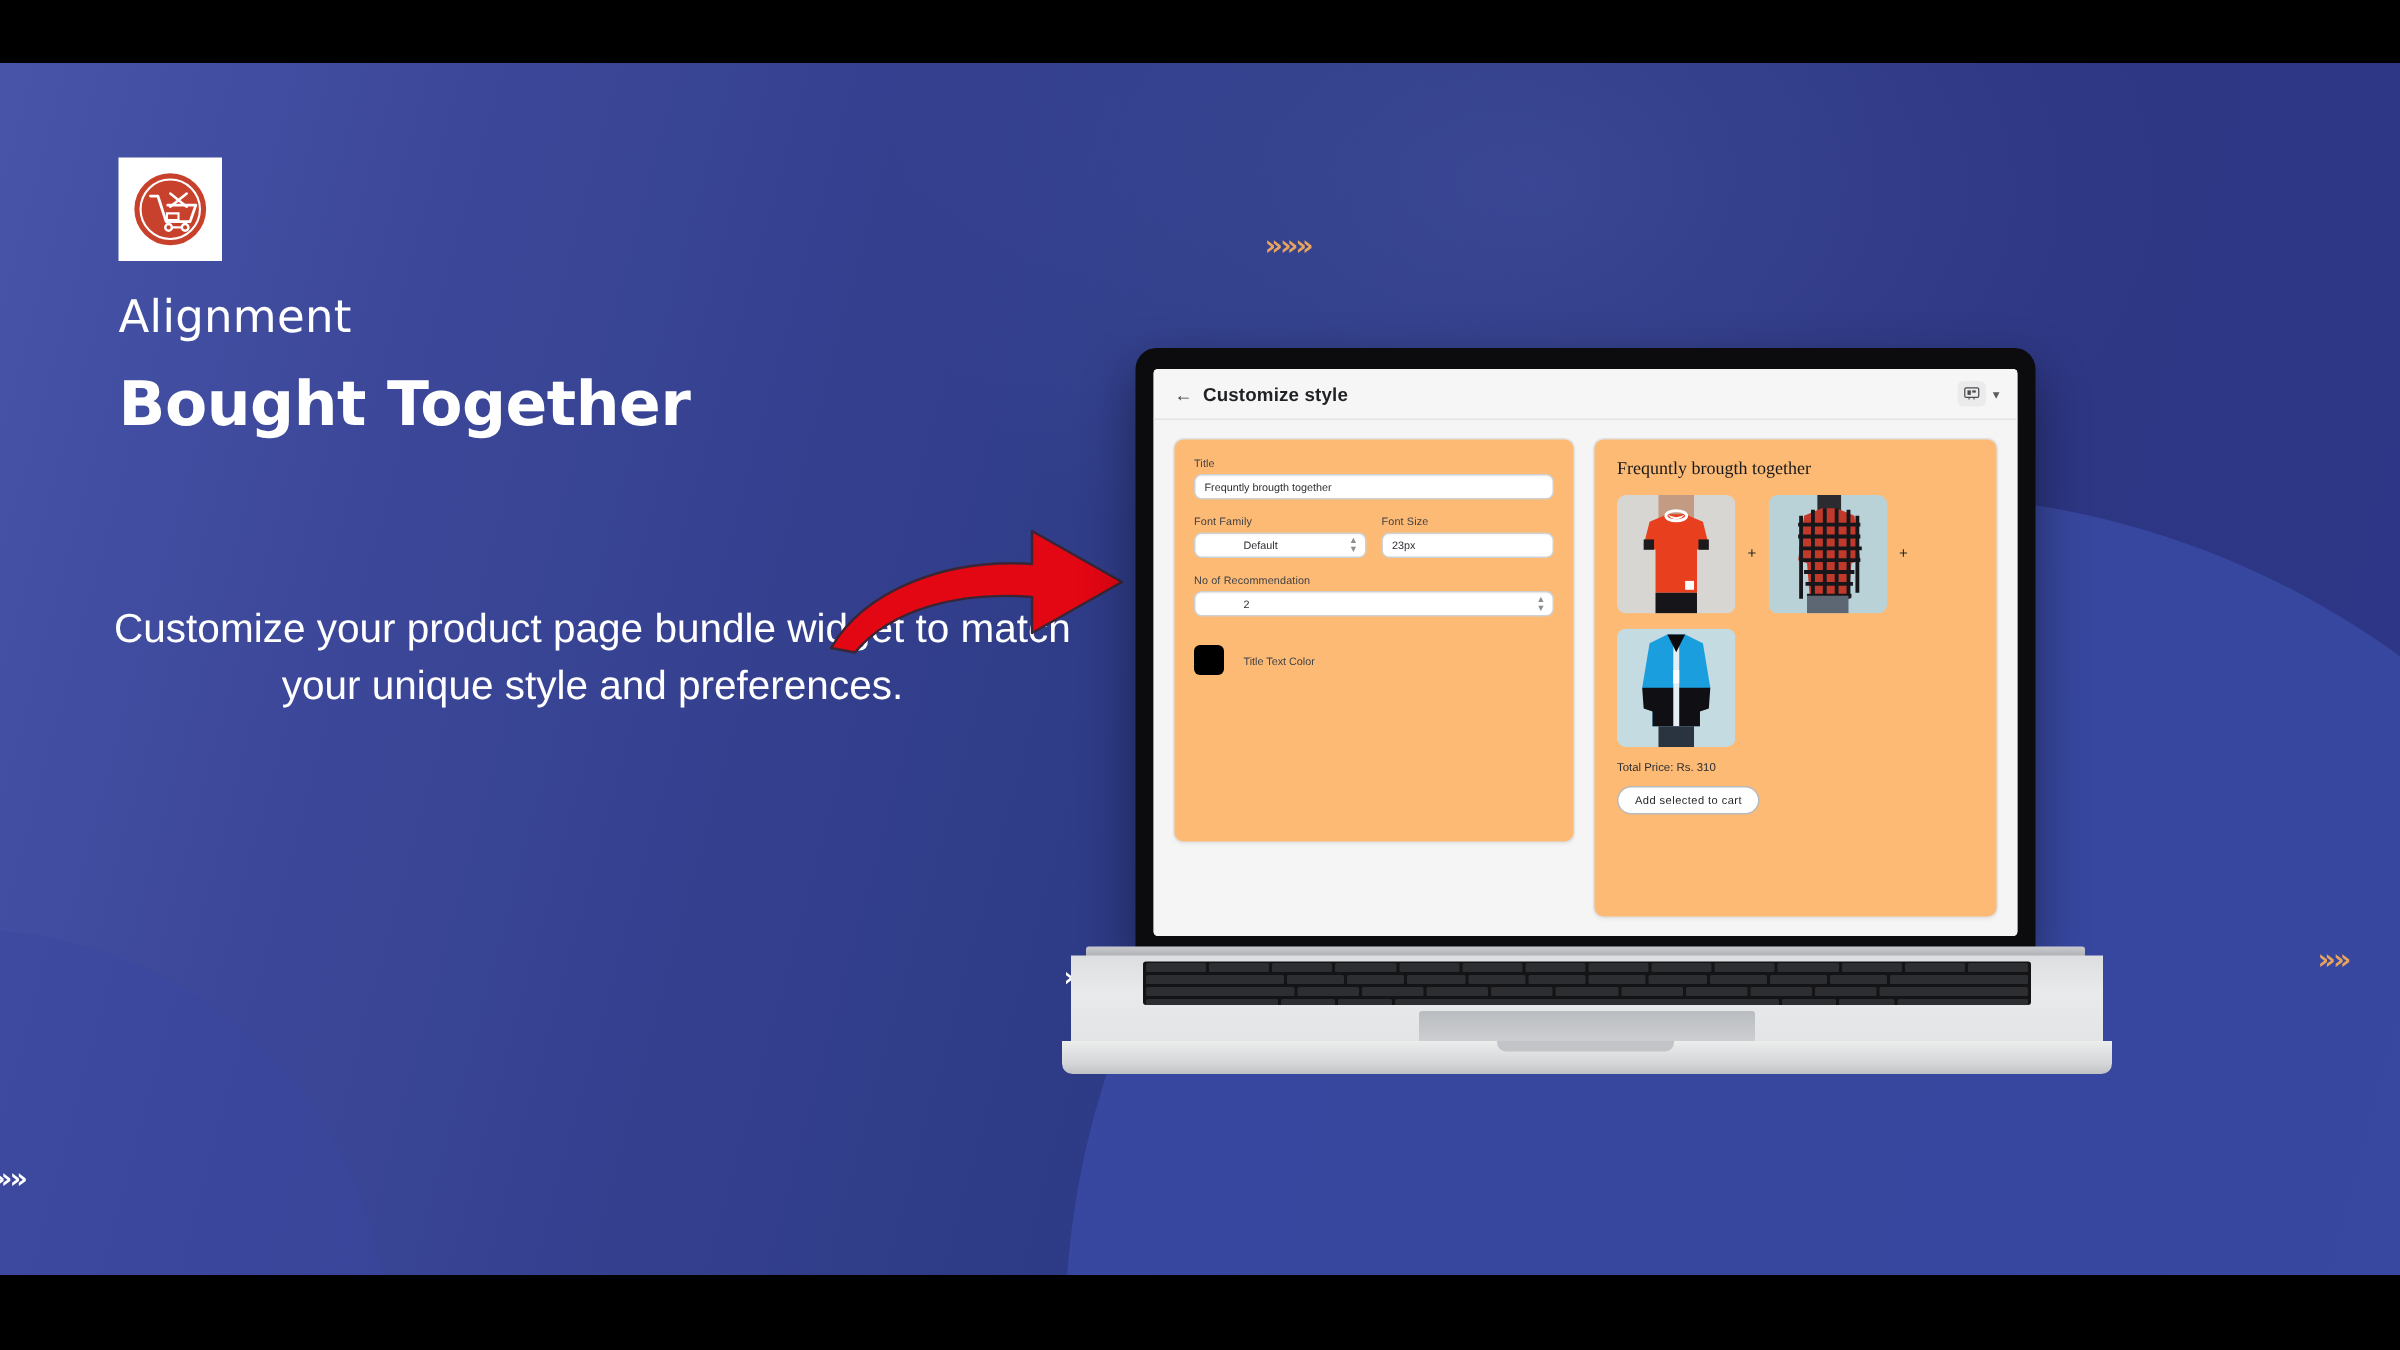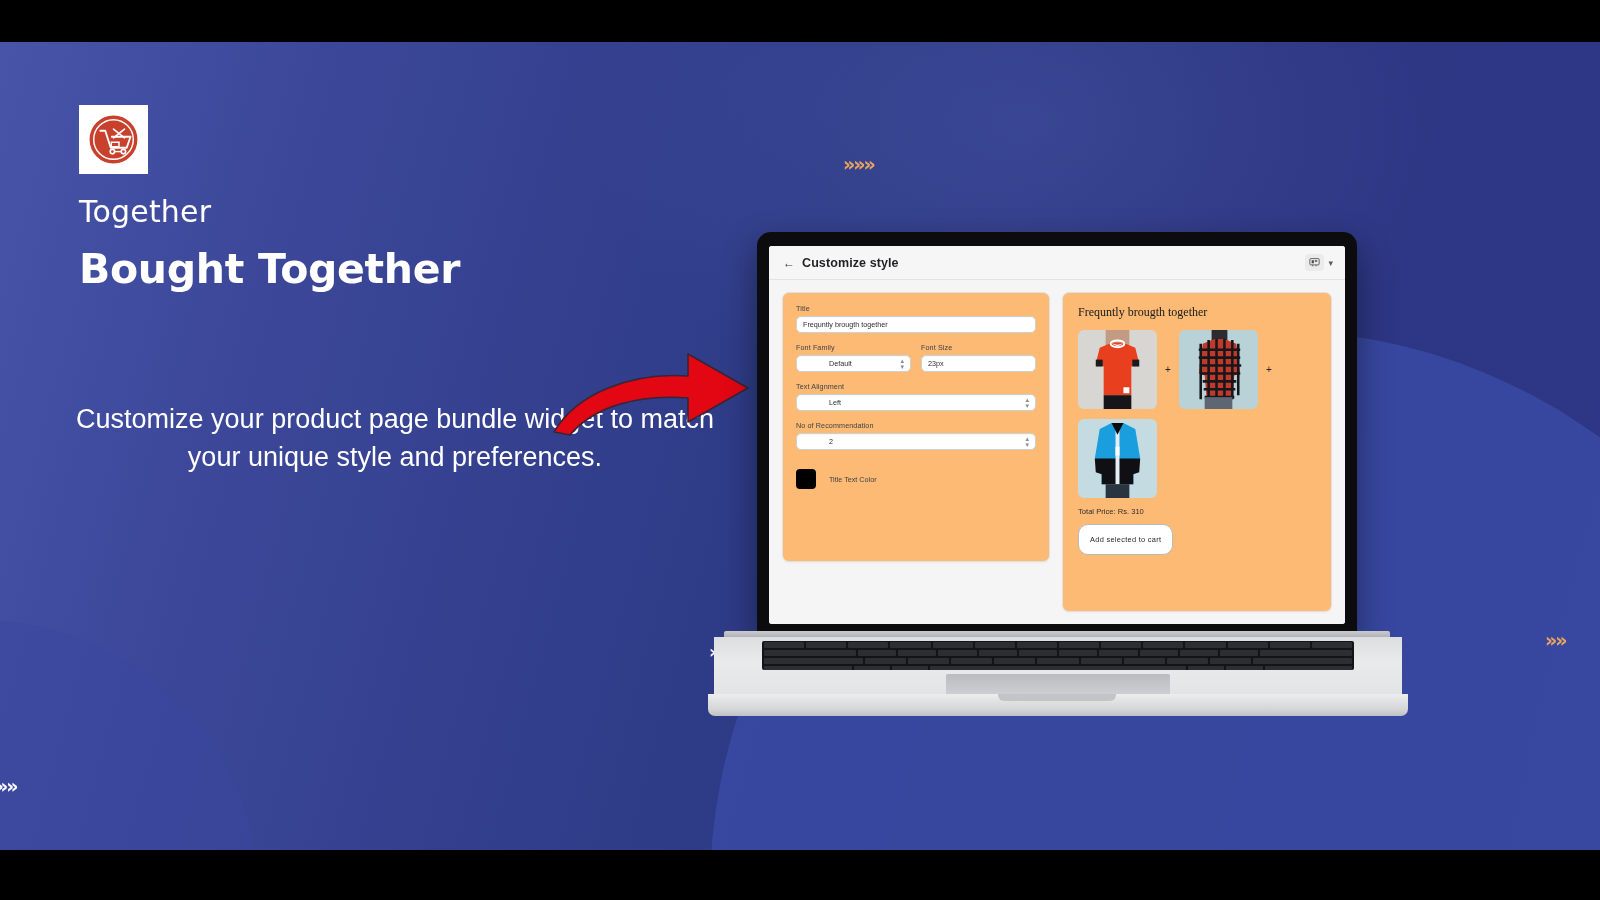--- a/index.html
+++ b/index.html
@@ -206,21 +206,21 @@
     width: 79px; height: 79px; border-radius: 6px;
     overflow: hidden; position: relative; flex: none;
   }
   .plus { width: 22px; text-align: center; font-size: 10px; color: #242629; }
   .gridbreak { flex-basis: 100%; height: 10px; }
 
   .total { font-size: 7.6px; color: #2c2e32; margin-top: 9px; }
   .cart-btn {
     margin-top: 8px;
     display: inline-flex; align-items: center; justify-content: center;
-    height: 31px; padding: 0 11px;
+    height: 19px; padding: 0 11px;
     border: 1px solid #b9babc; border-radius: 10px;
     background: #fff; font-size: 7.4px; color: #1f2124;
     letter-spacing: .3px; cursor: pointer;
   }
   .checks { margin-top: 22px; }
   .chk-row { display: flex; align-items: center; gap: 4px; margin-bottom: 6px; }
   .cb {
     width: 7px; height: 7px; background: #1877f2;
     border-radius: 1.5px; position: relative; flex: none;
   }
@@ -257,21 +257,21 @@
         <circle cx="50" cy="50" r="36" fill="none" stroke="#ffffff" stroke-width="2.6"></circle>
         <path d="M26 34 h9 l10 31 h29 l7 -20 h-34" fill="none" stroke="#ffffff" stroke-width="3.4" stroke-linejoin="round" stroke-linecap="round"></path>
         <circle cx="48" cy="72" r="4" fill="none" stroke="#ffffff" stroke-width="3"></circle>
         <circle cx="68" cy="72" r="4" fill="none" stroke="#ffffff" stroke-width="3"></circle>
         <path d="M52 72 h12" stroke="#ffffff" stroke-width="2.6"></path>
         <path d="M50 31 l20 16 M70 31 l-20 16" stroke="#ffffff" stroke-width="3" stroke-linecap="round"></path>
         <path d="M46 55 h14 v8 h-14 z" fill="none" stroke="#ffffff" stroke-width="2.6"></path>
       </svg>
     </div>
 
-    <div class="brand">Together</div>
+    <div class="brand">Alignment</div>
     <div class="headline">Bought Together</div>
     <div class="subcopy">Customize your product page bundle widget to match your unique style and preferences.</div>
 
     <div class="arrow">
       <svg width="205" height="98" viewBox="0 0 205 98">
         <path d="M6 92 C 28 54, 82 32, 140 36 L 140 14 L 200 48 L 140 82 L 140 58 C 92 54, 46 66, 22 95 Z" fill="#e30613" stroke="#3a2535" stroke-width="1.6" stroke-linejoin="round"></path>
       </svg>
     </div>
 
     <div id="laptop">
@@ -310,27 +310,20 @@
                     <span>Default</span>
                     <span class="stepper">▴<br>▾</span>
                   </div>
                 </div>
                 <div class="field">
                   <div class="field-label">Font Size</div>
                   <div class="input">23px</div>
                 </div>
               </div>
 
-              <div class="field">
-                <div class="field-label">Text Alignment</div>
-                <div class="input select">
-                  <span>Left</span>
-                  <span class="stepper">▴<br>▾</span>
-                </div>
-              </div>
 
               <div class="field">
                 <div class="field-label">No of Recommendation</div>
                 <div class="input select">
                   <span>2</span>
                   <span class="stepper">▴<br>▾</span>
                 </div>
               </div>
 
               <div class="color-row">

